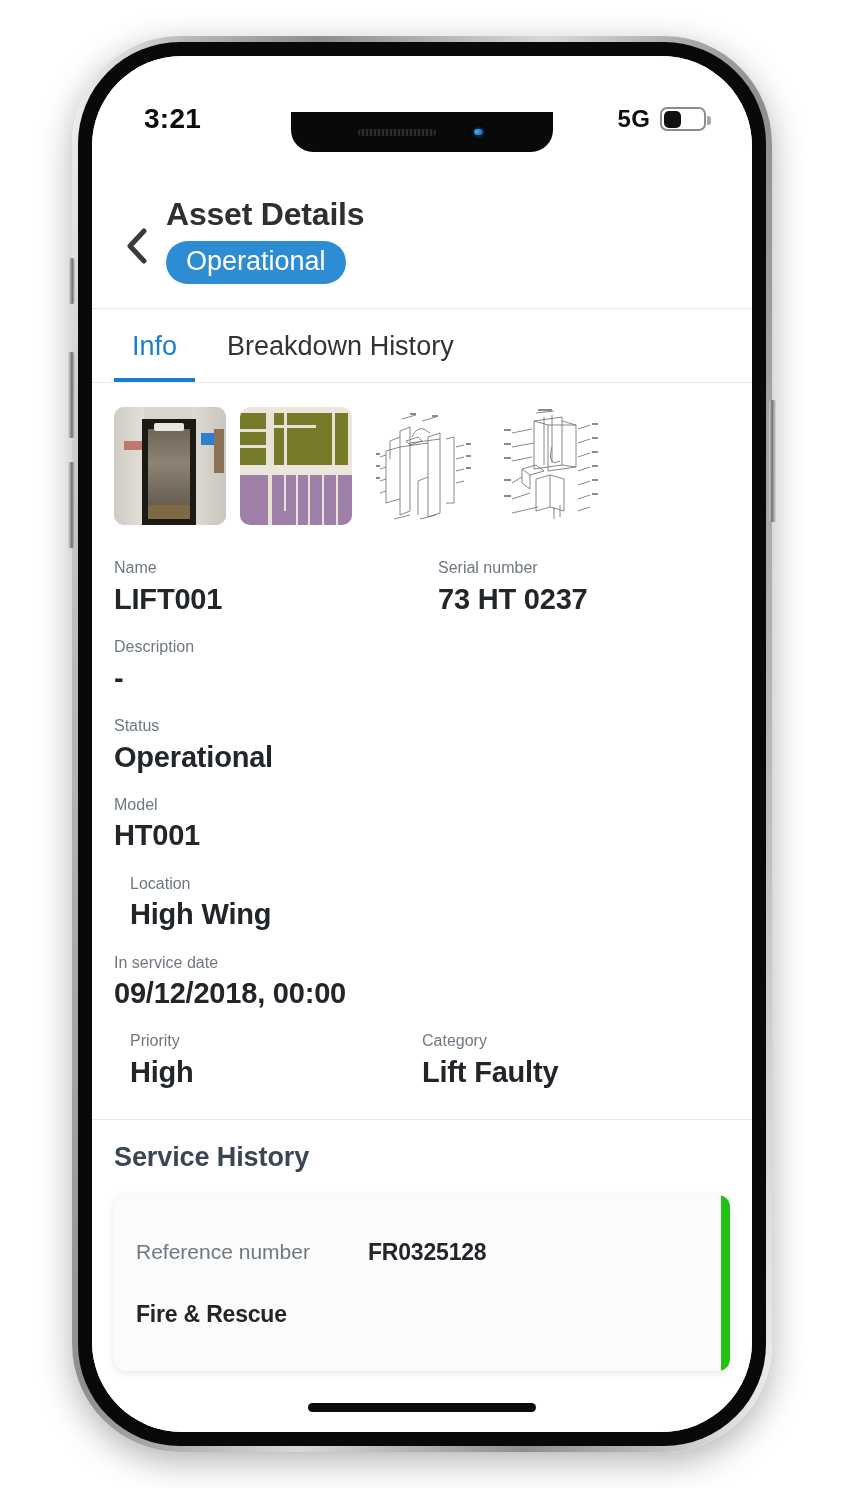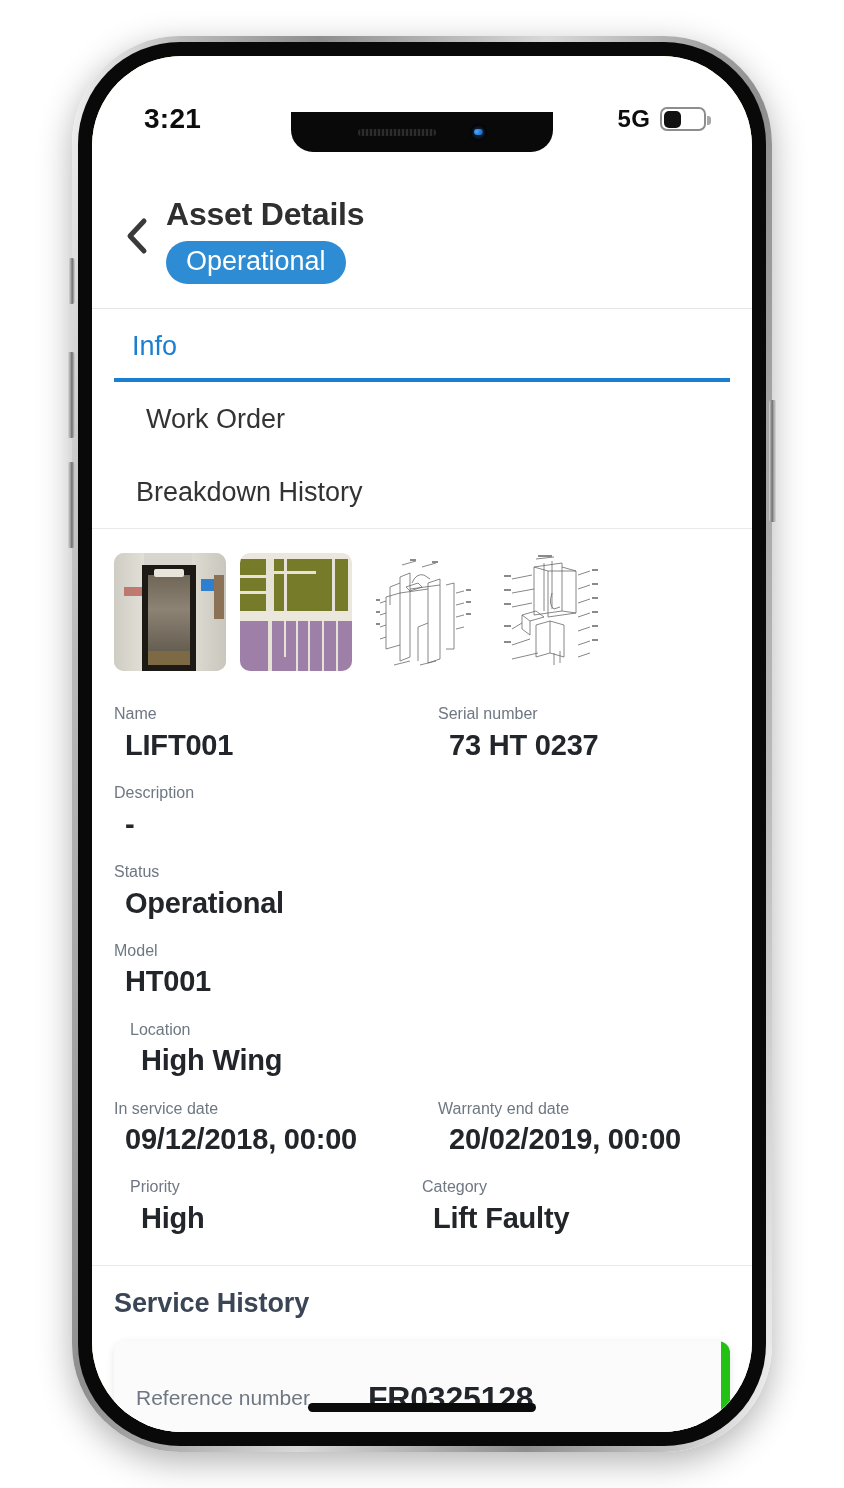--- a/index.html
+++ b/index.html
@@ -123,21 +123,21 @@
 
   
   .app {
     position: absolute; inset: 0;
     padding-top: 104px;
     display: flex; flex-direction: column;
     background:#fff;
   }
 
   .header {
-    display: flex; align-items: flex-start; gap: 6px;
+    display: flex; align-items: center; gap: 6px;
     padding: 36px 30px 0 22px;
   }
   .back-btn {
     width: 46px; height: 56px;
     display:flex; align-items:center; justify-content:center;
     flex: 0 0 auto; margin-top: 12px;
   }
   .chev { display:block; }
 
   .header-text { display:flex; flex-direction:column; gap: 8px; }
@@ -152,21 +152,20 @@
     padding: 5px 20px 7px; border-radius: 22px;
     line-height: 1.15;
   }
 
   .tabs {
     margin-top: 24px;
     border-top: 1.5px solid #e6e6e6;
     display: flex; align-items: stretch;
     padding: 0 22px;
     gap: 0;
-    flex-direction: column;
   }
   .tab {
     padding: 22px 18px 16px;
     font-size: 27px; font-weight: 500; color: #333333;
     border-bottom: 4px solid transparent;
     white-space: nowrap;
   }
   .tab.active { color: #1b7fd1; border-bottom-color: #1b7fd1; font-weight: 500; }
   .tab:nth-child(2) { padding-left: 32px; padding-right: 32px; }
   .tab:nth-child(3) { padding-left: 22px; }
@@ -201,21 +200,21 @@
 
   .thumb-draw { background:#ffffff; }
   .thumb-draw svg { width:100%; height:100%; display:block; }
 
   
   .fields { padding: 12px 22px 18px; }
   .frow { display: flex; }
   .fcell { flex: 1 1 50%; padding: 9px 0 9px 0; }
   .fcell.full { flex: 1 1 100%; }
   .flabel { font-size: 16px; color: #6e7782; font-weight: 400; line-height: 1.3; }
-  .fvalue { font-size: 29px; color: #22262b; font-weight: 700; line-height: 1.35; margin-top: 1px; letter-spacing: -.2px; margin-left: 11px; }
+  .fvalue { font-size: 29px; color: #22262b; font-weight: 700; line-height: 1.35; margin-top: 1px; letter-spacing: -.2px; }
   .fcell.right-col { padding-left: 16px; }
 
   
   .sc-section { border-top: 1.5px solid #e9e9e9; padding: 22px 22px 0; }
   .sc-title { font-size: 27px; font-weight: 700; color: #3a4656; letter-spacing: -.1px; }
 
   .sc-card {
     position: relative;
     margin-top: 22px;
     background: #fbfbfb;
@@ -224,21 +223,21 @@
     padding: 26px 24px 26px 22px;
     overflow: hidden;
   }
   .sc-accent {
     position: absolute; right: 0; top: 0; bottom: 0; width: 9px;
     background: #23c113;
     border-top-right-radius: 12px; border-bottom-right-radius: 12px;
   }
   .sc-row { display: flex; align-items: center; min-height: 62px; }
   .sc-key { flex: 0 0 232px; font-size: 21px; color: #6e7782; }
-  .sc-val { flex: 1 1 auto; font-size: 32px; font-weight: 700; color: #22262b; line-height: 1.25; letter-spacing:-.2px; }
+  .sc-val { flex: 1 1 auto; font-size: 23px; font-weight: 700; color: #22262b; line-height: 1.25; letter-spacing:-.2px; }
 
   
   .home-bar {
     position: absolute; bottom: 20px; left: 50%; transform: translateX(-50%);
     width: 228px; height: 9px; border-radius: 6px; background: #0b0b0b;
     z-index: 35;
   }
 </style>
 </head>
 <body>
@@ -279,21 +278,20 @@
           </svg>
         </div>
         <div class="header-text">
           <div class="page-title">Asset Details</div>
           <div class="status-pill">Operational</div>
         </div>
       </div>
 
       <div class="tabs">
         <div class="tab active">Info</div>
-        <div class="tab">Work Order</div>
         <div class="tab">Breakdown History</div>
       </div>
 
       <div class="scroll">
 
         <div class="thumbs">
 
           <div class="thumb thumb-lift">
             <div class="wallL"></div>
               <div class="wallR"></div>
@@ -434,24 +432,20 @@
               <div class="flabel">Location</div>
               <div class="fvalue">High Wing</div>
             </div>
           </div>
 
           <div class="frow">
             <div class="fcell">
               <div class="flabel">In service date</div>
               <div class="fvalue">09/12/2018, 00:00</div>
             </div>
-            <div class="fcell right-col">
-              <div class="flabel">Warranty end date</div>
-              <div class="fvalue">20/02/2019, 00:00</div>
-            </div>
           </div>
 
           <div class="frow">
             <div class="fcell right-col">
               <div class="flabel">Priority</div>
               <div class="fvalue">High</div>
             </div>
             <div class="fcell">
               <div class="flabel">Category</div>
               <div class="fvalue">Lift Faulty</div>

